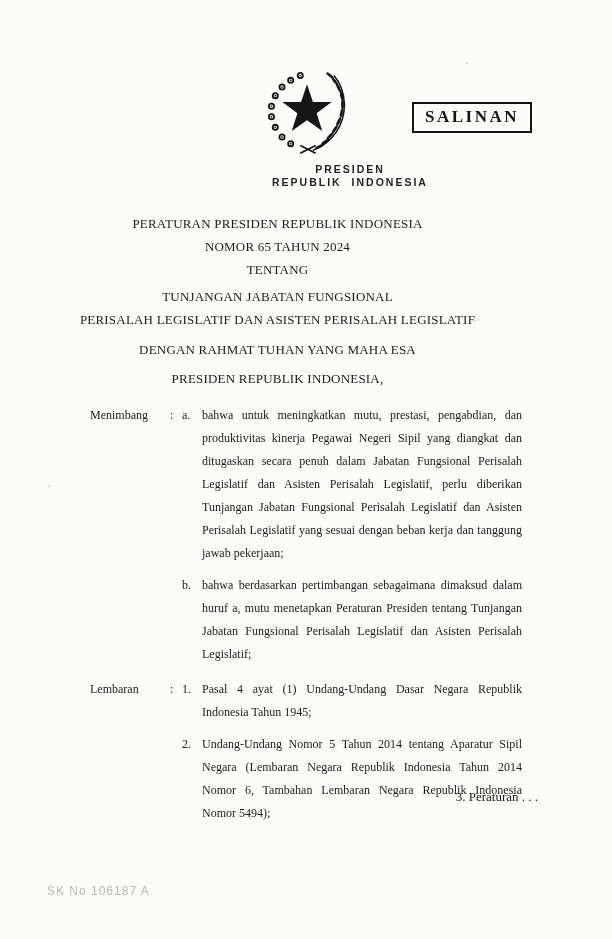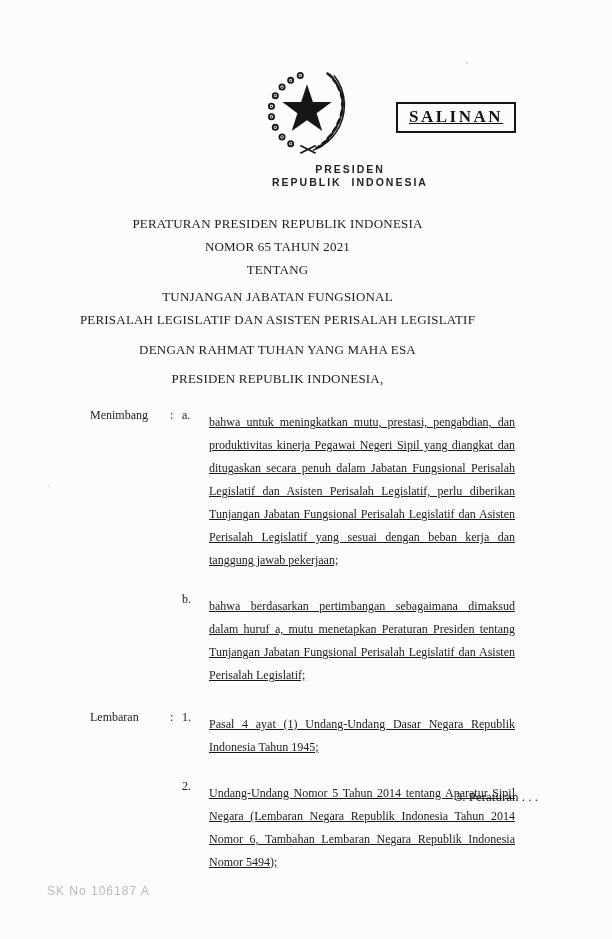--- a/index.html
+++ b/index.html
@@ -18,25 +18,25 @@
   .letterhead {
     position:absolute; top:163px; left:0; width:612px;
     text-align:center;
     font-family:"Liberation Sans","DejaVu Sans",sans-serif;
     font-weight:bold; font-size:10.5px; line-height:13px;
     letter-spacing:2px; word-spacing:5px; color:#222;padding-left:44px;
   }
 
   
   .stamp {
-    position:absolute; left:396px; top:102px;
+    position:absolute; left:412px; top:102px;
     border:2.5px solid #141414;
     padding:3px 11px 4px 11px;
     font-weight:bold; font-size:17px; letter-spacing:2.5px;
-    color:#141414; background:#fcfcfa;text-decoration:underline;
+    color:#141414; background:#fcfcfa;
   }
 
   
   .title-block {
     position:absolute; top:212px; left:0; width:555px;
     text-align:center; font-size:13px; line-height:23px;
     letter-spacing:0.2px; color:#1b1b1b;
   }
   .title-block .t4 { margin-top:4px; }
   .title-block .invocation { margin-top:7px;text-align:center; }
@@ -46,21 +46,21 @@
   .doc-body {
     position:absolute; top:404px; left:90px; width:432px;
     font-size:12px; line-height:23px; color:#1b1b1b;
   }
   .clause { display:grid; grid-template-columns:80px 12px 1fr; margin-bottom:12px; }
   .clause-label { text-align:left; }
   .clause-colon { text-align:left; }
   .clause-item { display:grid; grid-template-columns:20px 1fr; }
   .clause-item + .clause-item { margin-top:9px; }
   .clause-item .marker { text-align:left; }
-  .clause-item p { margin:7px; text-align:justify; text-justify:inter-word;text-decoration:underline; }
+  .clause-item p { margin:0; text-align:justify; text-justify:inter-word; }
   .clause-item p::after { content:""; display:inline-block; width:0; }
 
   
   .catchword { position:absolute; top:789px; right:74px; font-size:13px; color:#1b1b1b; }
   .page-footer {
     position:absolute; left:47px; top:884px;
     font-family:"Liberation Sans","DejaVu Sans",sans-serif;
     font-size:12px; letter-spacing:1px; color:#b9b9b4;
   }
 
@@ -121,21 +121,21 @@
 
   <div class="stamp">SALINAN</div>
 
   <div class="letterhead">
     <div>PRESIDEN</div>
     <div>REPUBLIK INDONESIA</div>
   </div>
 
   <div class="title-block">
     <div>PERATURAN PRESIDEN REPUBLIK INDONESIA</div>
-    <div>NOMOR 65 TAHUN 2021</div>
+    <div>NOMOR 65 TAHUN 2024</div>
     <div>TENTANG</div>
     <div class="t4">TUNJANGAN JABATAN FUNGSIONAL</div>
     <div>PERISALAH LEGISLATIF DAN ASISTEN PERISALAH LEGISLATIF</div>
     <div class="invocation">DENGAN RAHMAT TUHAN YANG MAHA ESA</div>
     <div class="authority">PRESIDEN REPUBLIK INDONESIA,</div>
   </div>
 
   <main class="doc-body">
 
     <section class="clause">

